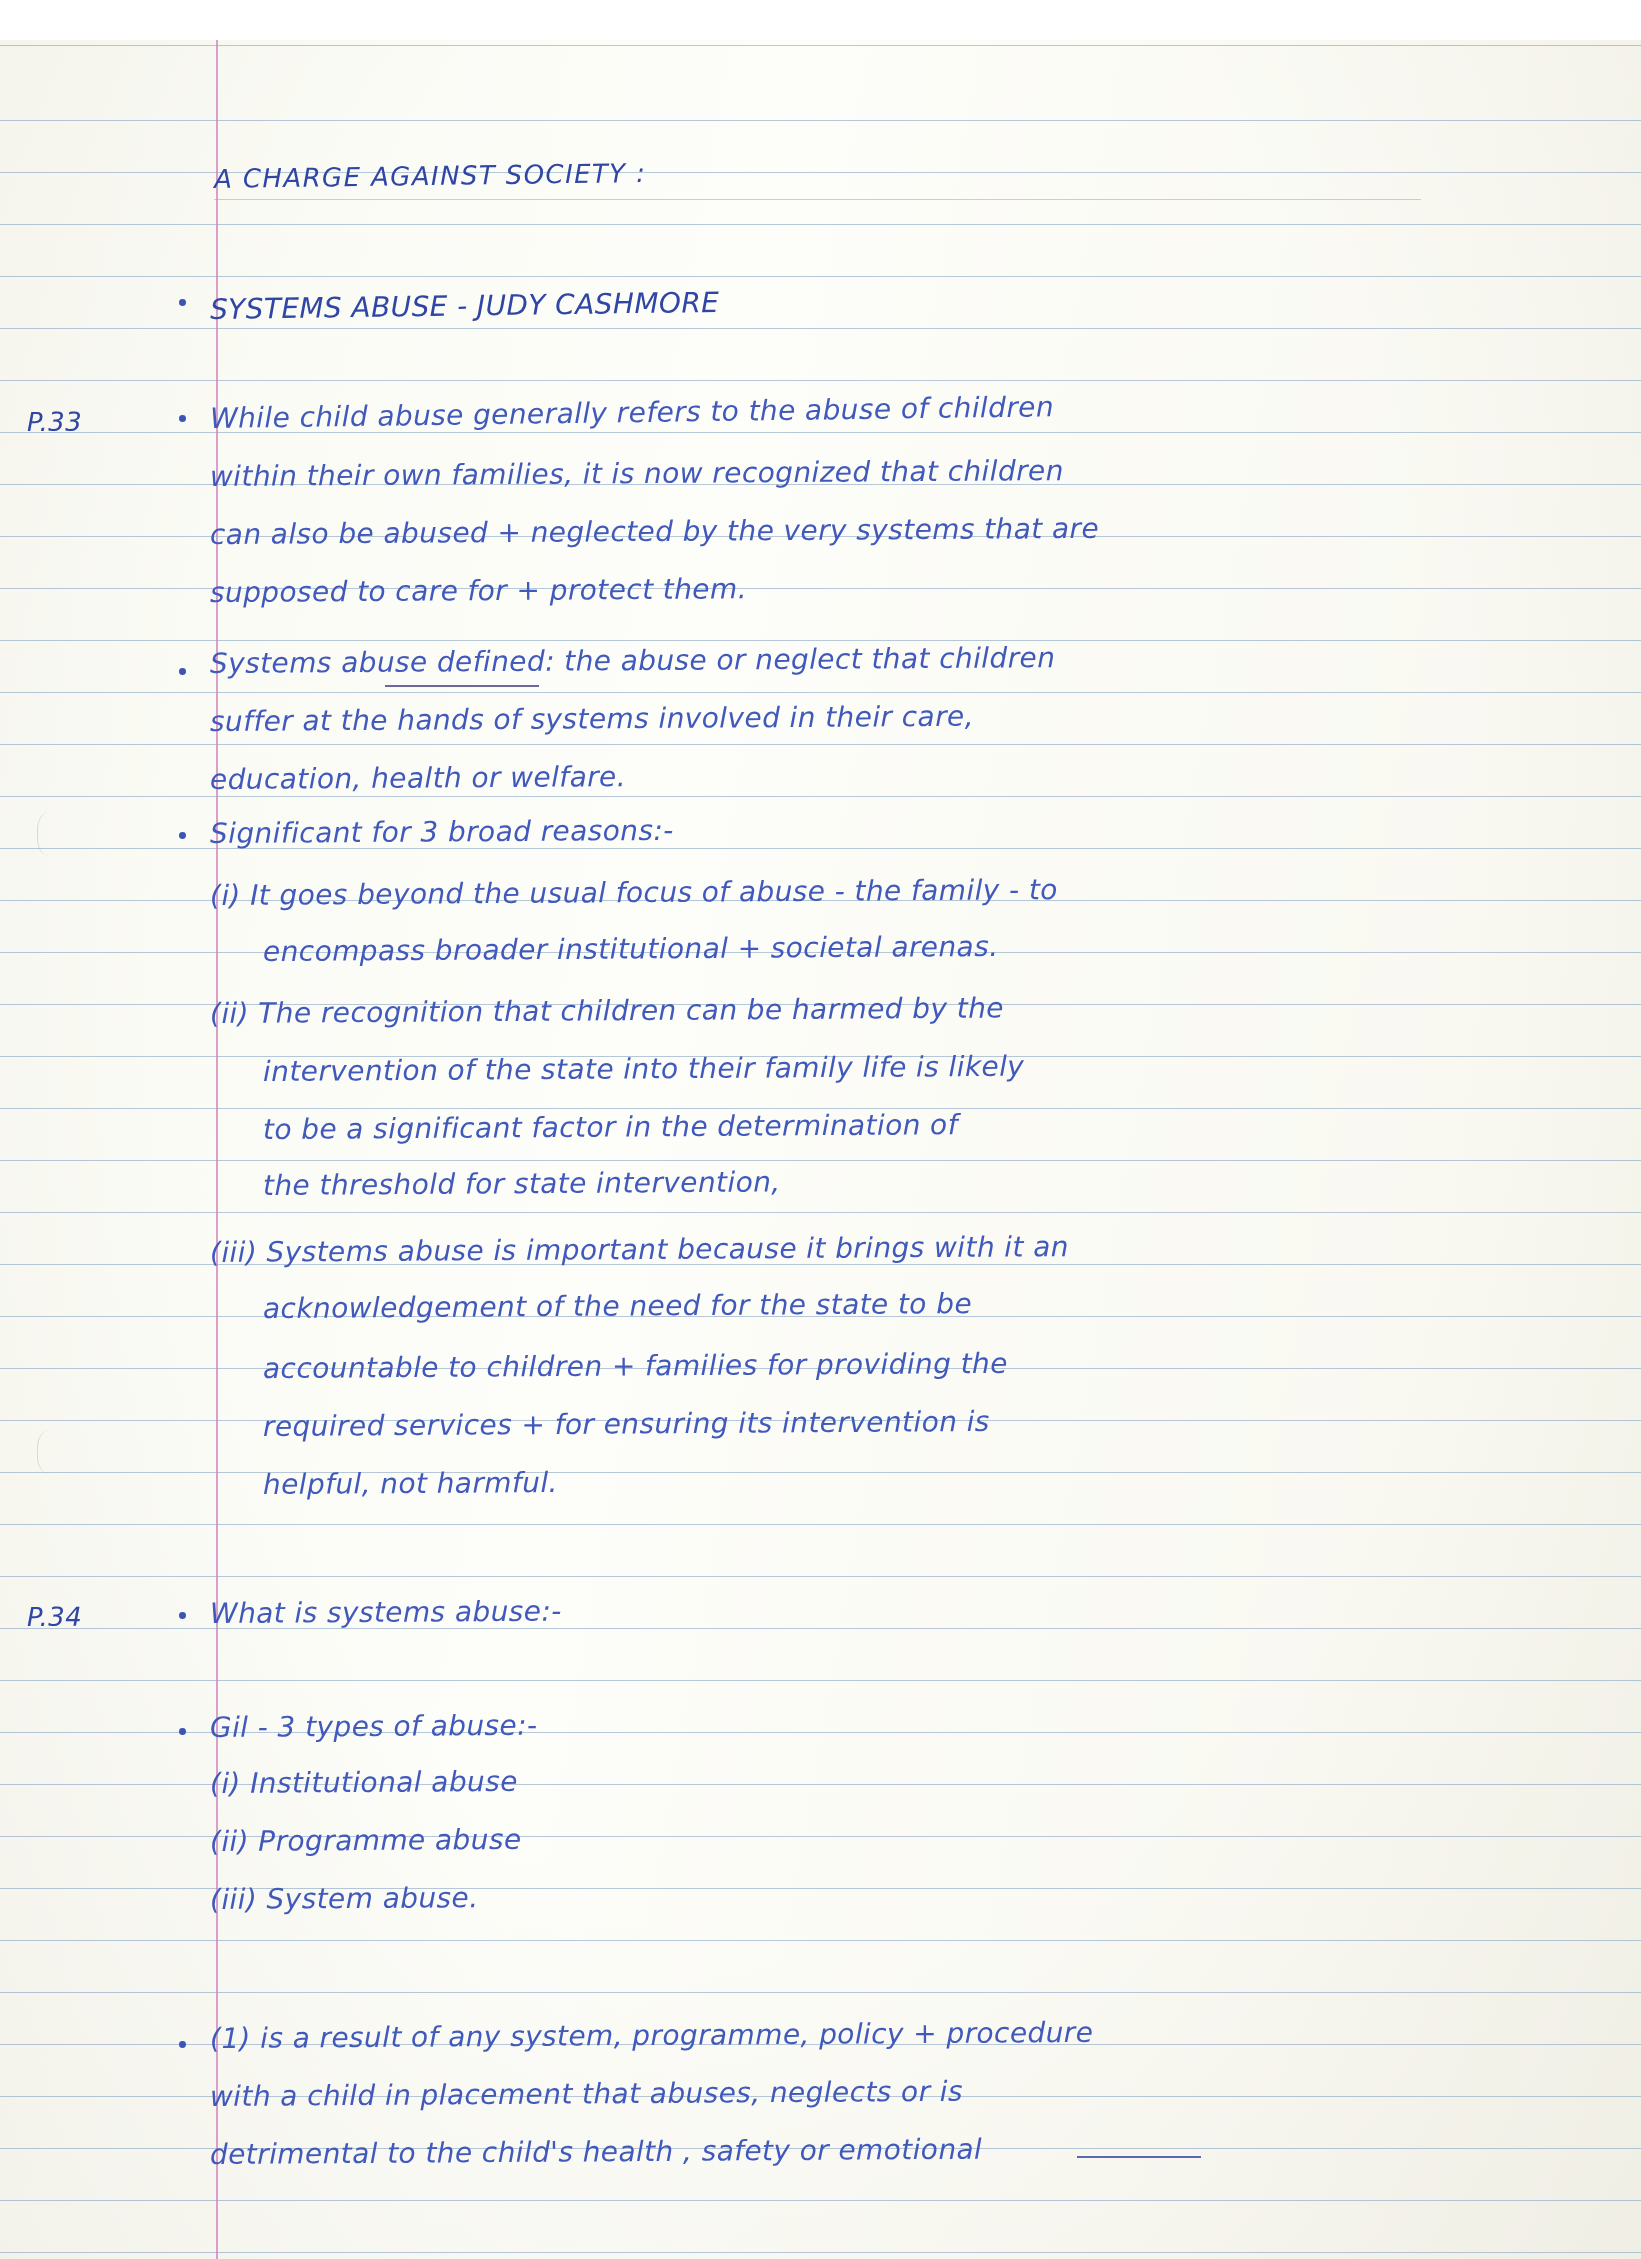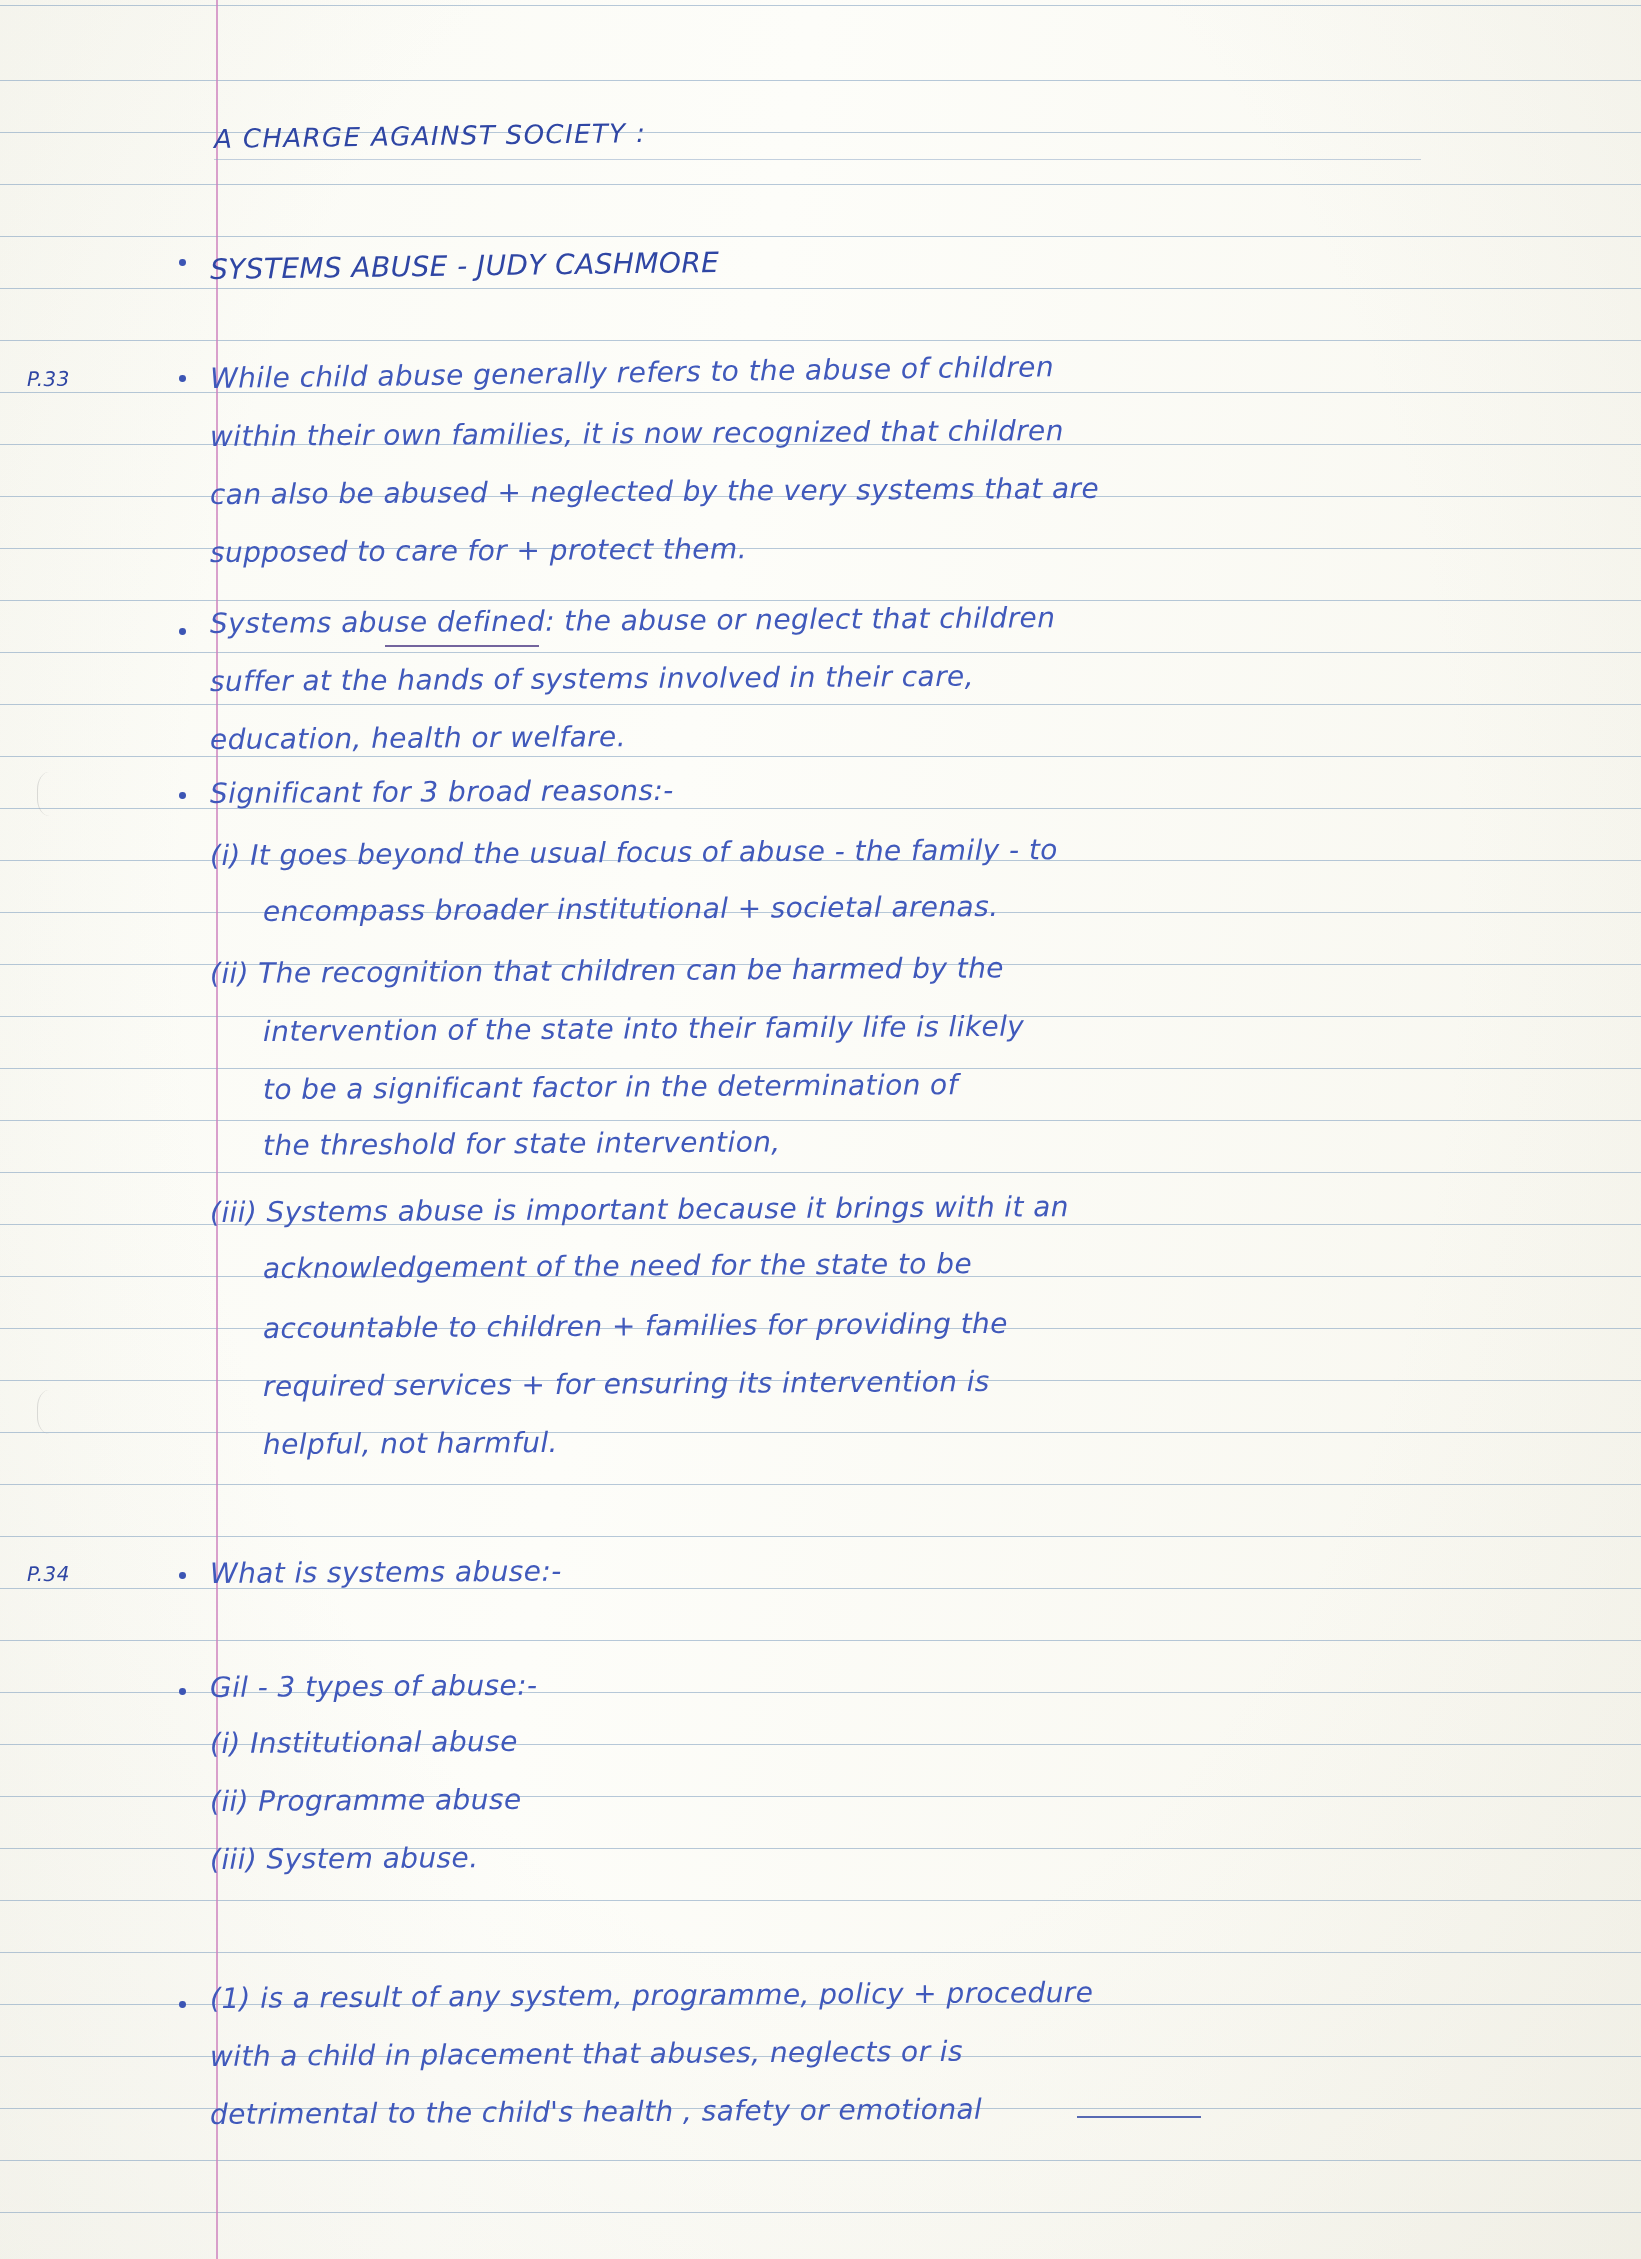--- a/index.html
+++ b/index.html
@@ -14,20 +14,21 @@
     overflow: hidden;
     font-family: "DejaVu Sans", sans-serif;
   }
 
   
   #page {
     position: absolute;
     inset: 0;
     background: #fdfdfa;
     overflow: hidden;
+    margin-top: 40px;
   }
 
   
   #paper-tint {
     position: absolute;
     inset: 0;
     background:
       radial-gradient(ellipse at 50% 40%, rgba(255,255,255,0) 55%, rgba(226,224,212,0.35) 100%),
       linear-gradient(100deg, rgba(250,250,244,1) 0%, rgba(253,253,249,1) 40%, rgba(247,246,238,1) 100%);
     pointer-events: none;
@@ -111,21 +112,21 @@
     opacity: 0.75;
   }
 
   .strike-mark {
     position: absolute;
     height: 1.9px;
     background: #2f46a4;
     opacity: 0.8;
   }
 
-  .pagelabel { font-size: 20px; }
+  .pagelabel { font-size: 26px; }
 </style>
 </head>
 <body>
 
 <div id="page">
 
   <div id="paper-tint"></div>
   <div id="ruled-lines"></div>
   <div id="margin-rule"></div>
   <div class="punch" id="punch-1"></div>

